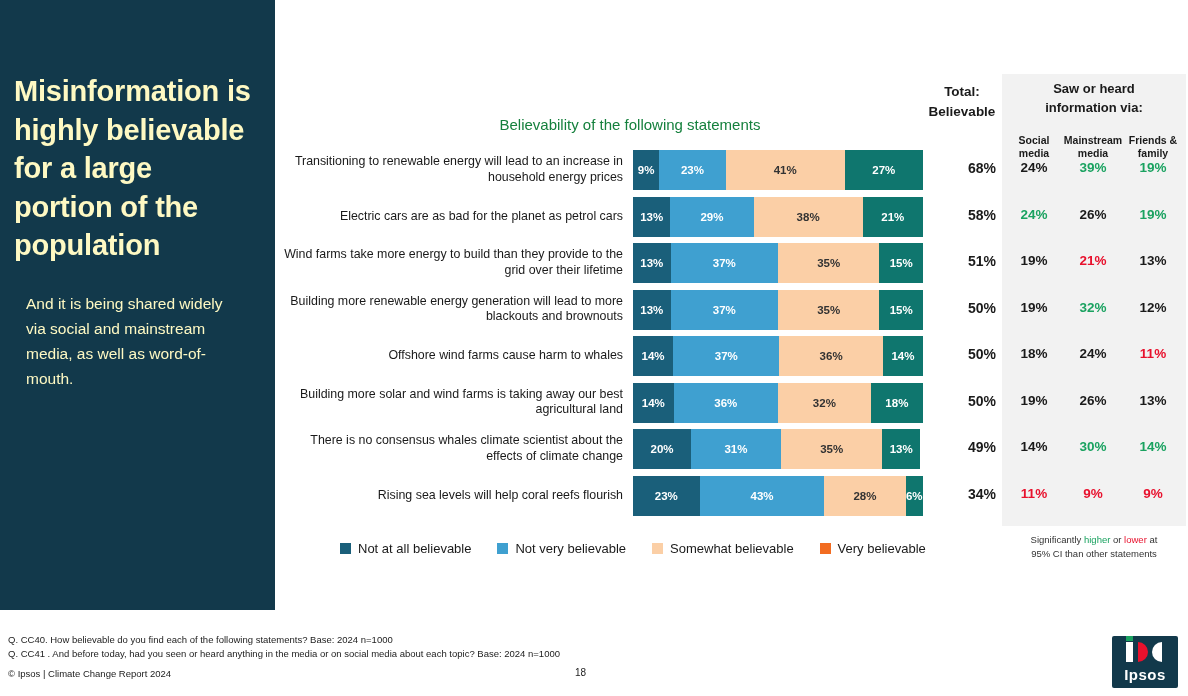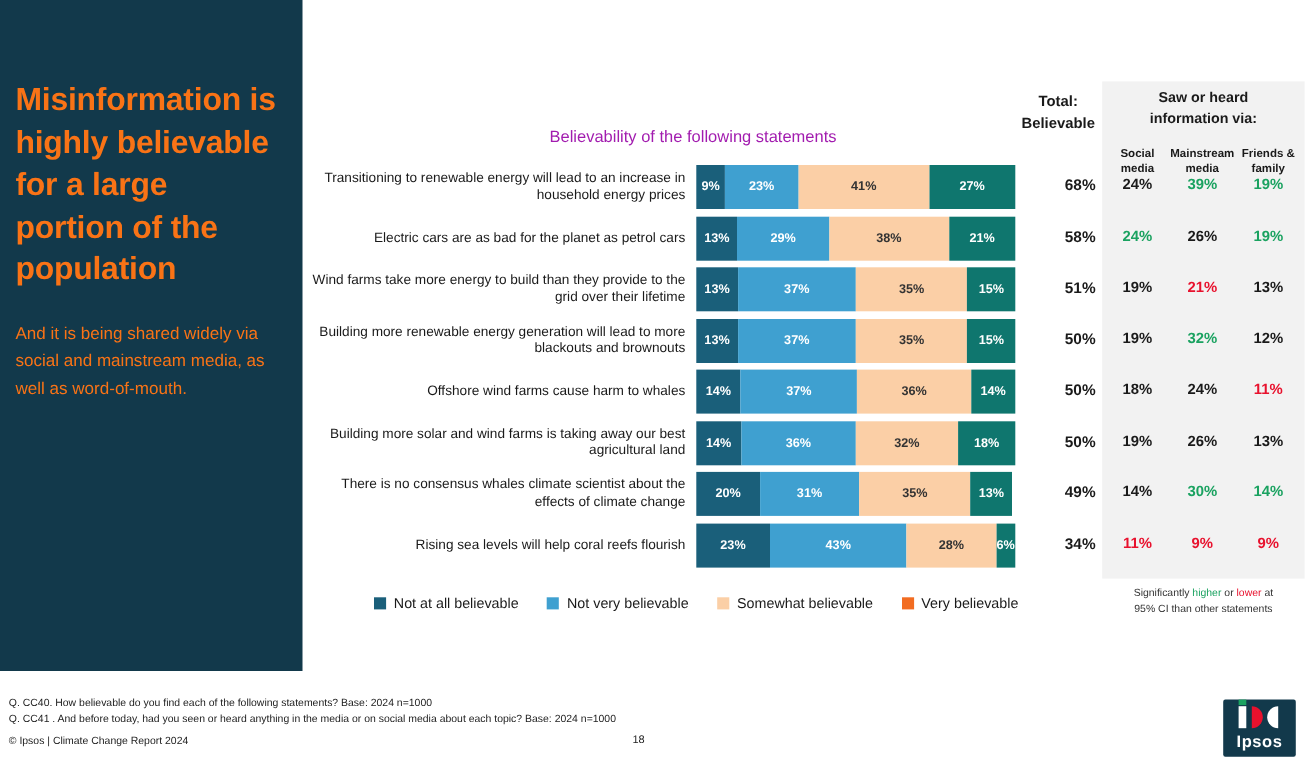--- a/index.html
+++ b/index.html
@@ -10,47 +10,47 @@
     background: #ffffff;
     color: #1a1a1a;
     position: relative;
     overflow: hidden;
   }
   
   #left-panel {
     position: absolute; left: 0; top: 0;
     width: 275px; height: 610px;
     background: #12394b;
-    color: #f97316;
+    color: #fef9c3;
   }
   #left-panel .panel-inner {
     padding: 72px 22px 0 14px;
   }
   #left-title {
     font-size: 29px;
     font-weight: bold;
     line-height: 1.33;
     letter-spacing: -0.2px;
     margin: 0 0 26px 0;
   }
   #left-sub {
     font-size: 15.5px;
     line-height: 1.62;
     font-weight: normal;
-    margin: 0;
+    margin: 12px;
   }
 
   
   #chart-title {
     position: absolute;
     left: 370px; top: 116px;
     width: 520px;
     text-align: center;
     font-size: 15px;
-    color: #a21caf;
+    color: #15803d;
   }
   #totals-header {
     position: absolute;
     left: 912px; top: 82px;
     width: 100px;
     text-align: center;
     font-size: 13.5px;
     font-weight: bold;
     line-height: 1.45;
     color: #1a1a1a;

